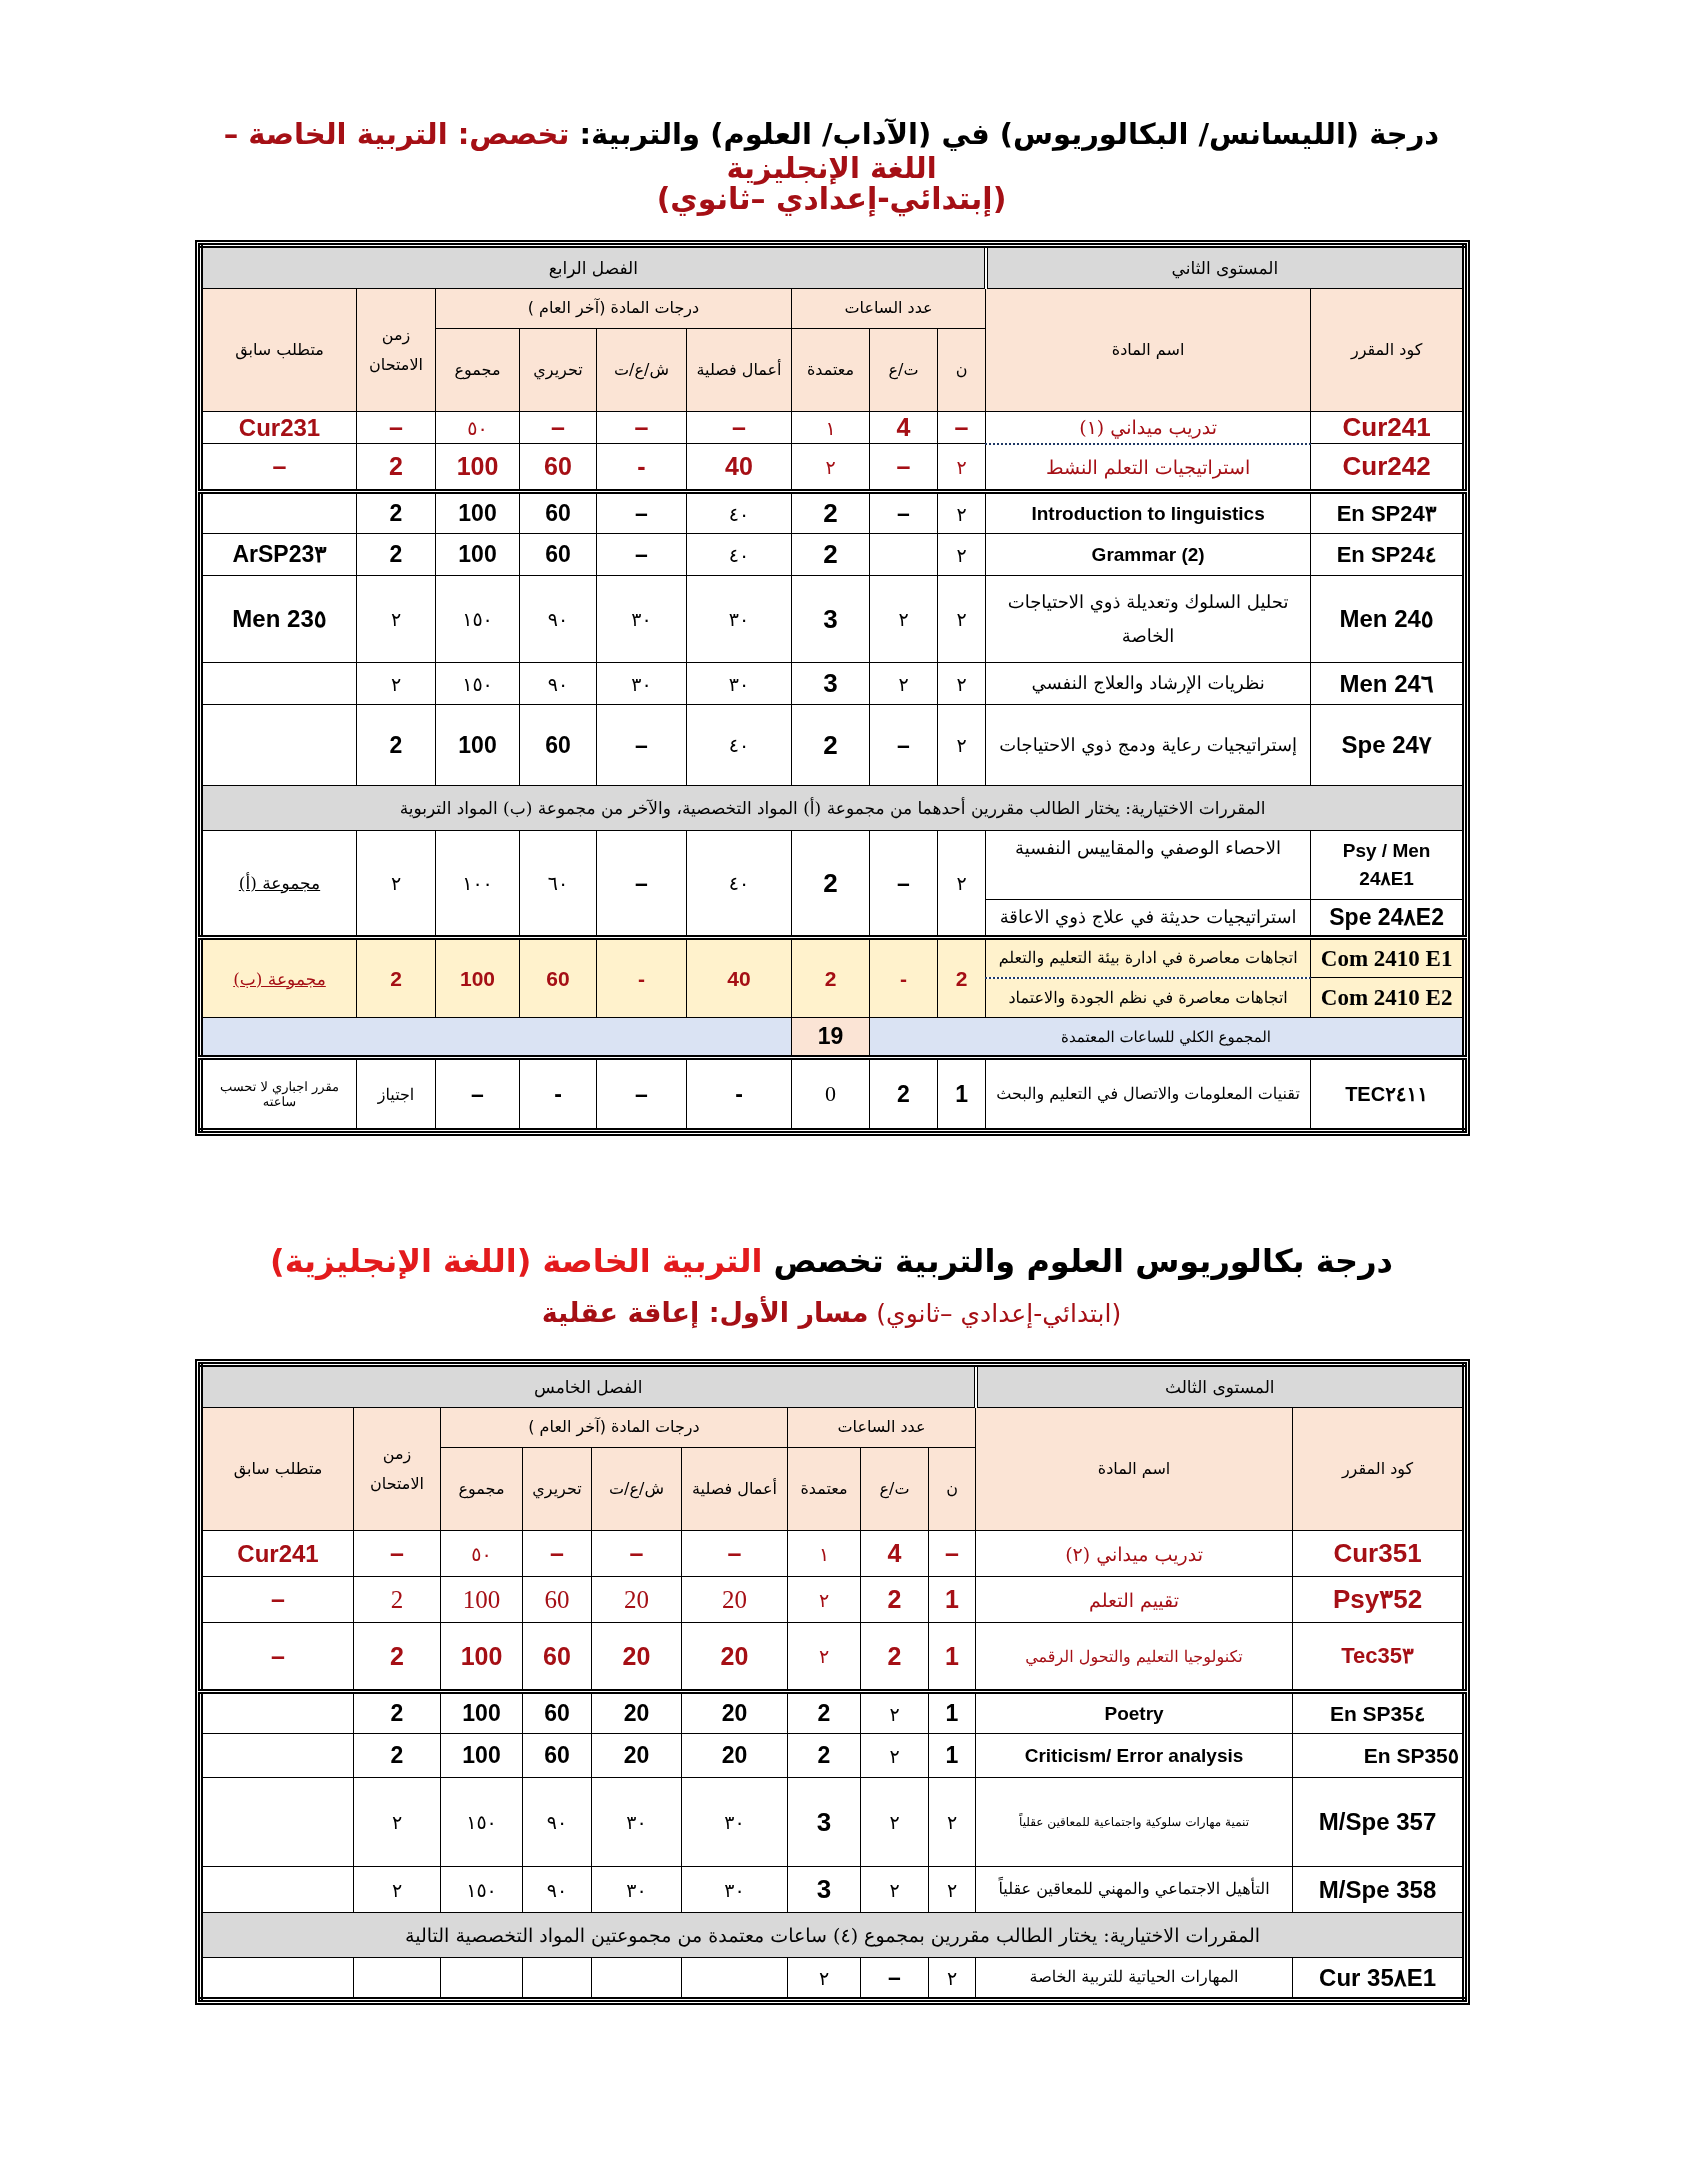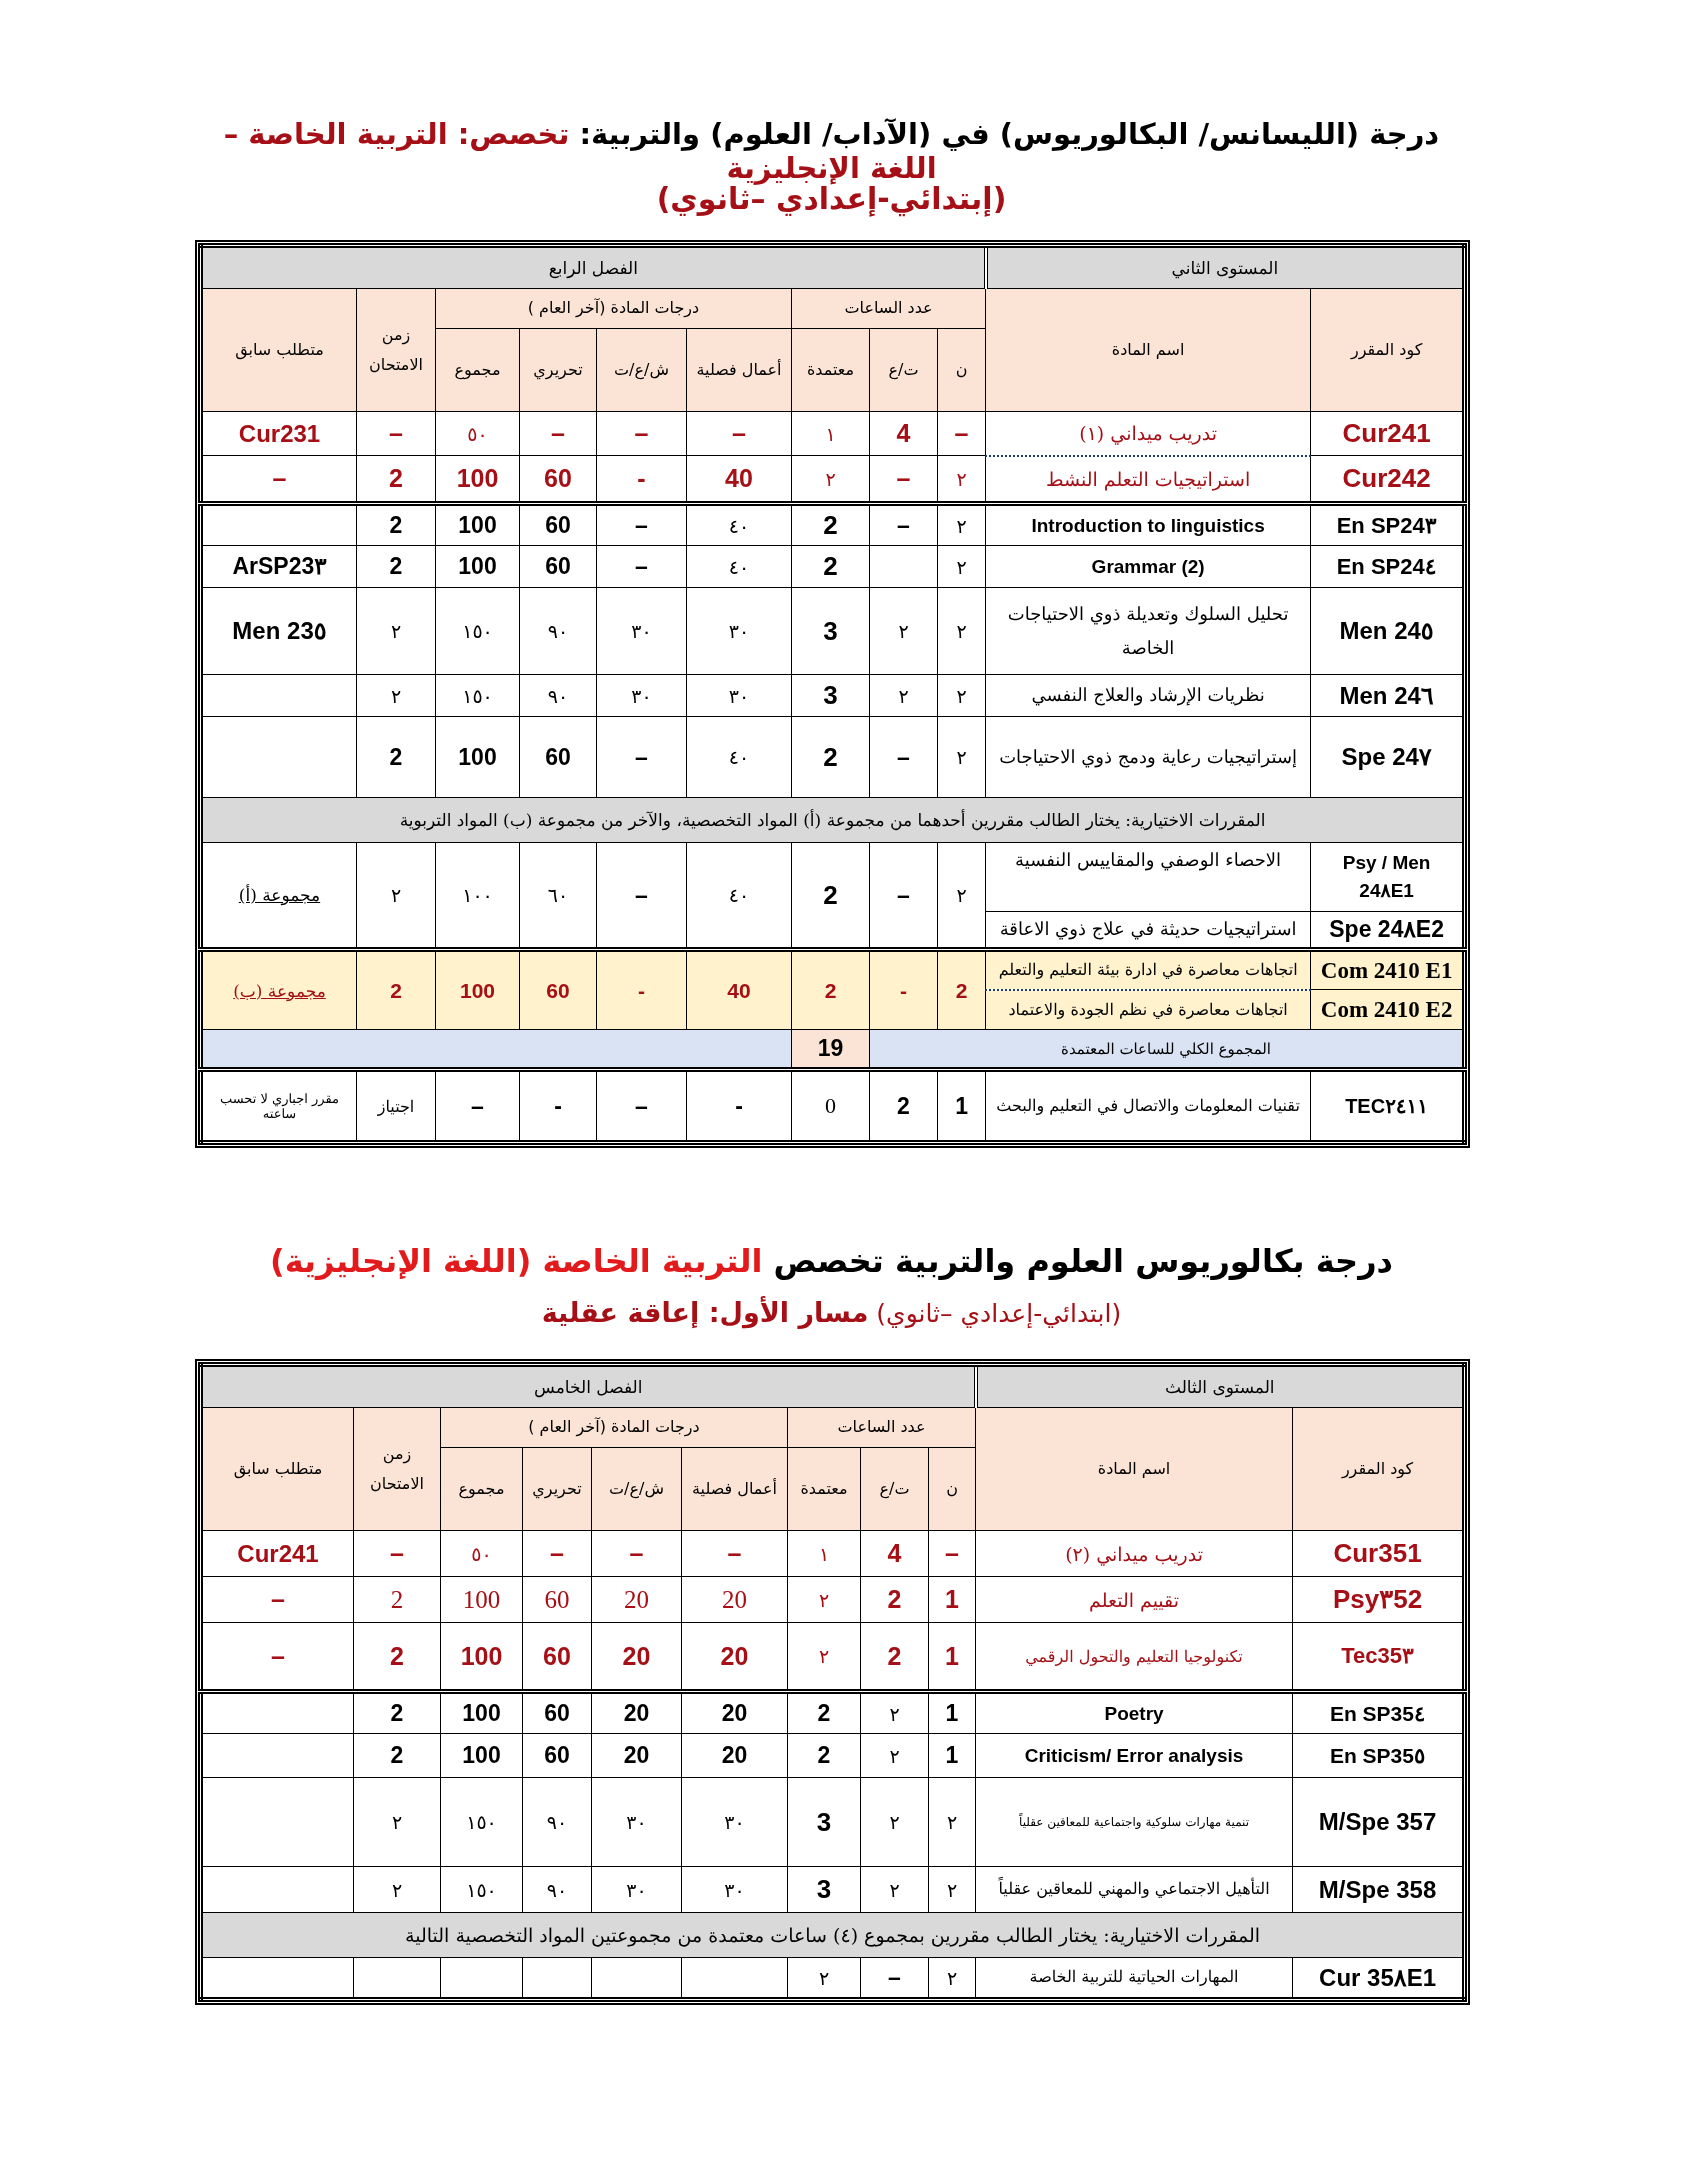--- a/index.html
+++ b/index.html
@@ -75,21 +75,21 @@
   <tr style="height:83px;">
     <td class="hp">مجموع</td>
     <td class="hp">تحريري</td>
     <td class="hp">ش/ع/ت</td>
     <td class="hp">أعمال فصلية</td>
     <td class="hp">معتمدة</td>
     <td class="hp">ت/ع</td>
     <td class="hp">ن</td>
   </tr>
 
-  <tr style="height:44px;">
+  <tr style="height:32px;">
     <td class="code red" style="font-size:24px;">Cur231</td>
     <td class="numr">–</td>
     <td class="ar-num red">٥٠</td>
     <td class="numr">–</td>
     <td class="numr">–</td>
     <td class="numr">–</td>
     <td class="ar-num red">١</td>
     <td class="numr">4</td>
     <td class="numr">–</td>
     <td class="namer dotted-bottom">تدريب ميداني (١)</td>
@@ -346,21 +346,21 @@
     <td class="codes"></td>
     <td class="num">2</td>
     <td class="num">100</td>
     <td class="num">60</td>
     <td class="num">20</td>
     <td class="num">20</td>
     <td class="num">2</td>
     <td class="ar-num">٢</td>
     <td class="num">1</td>
     <td class="eng">Criticism/ Error analysis</td>
-    <td class="codes" style="font-size:21px;">En SP35٥</td>
+    <td class="codes" style="font-size:21px;text-align:right;">En SP35٥</td>
   </tr>
 
   <tr style="height:89px;">
     <td class="codes"></td>
     <td class="ar-num">٢</td>
     <td class="ar-num">١٥٠</td>
     <td class="ar-num">٩٠</td>
     <td class="ar-num">٣٠</td>
     <td class="ar-num">٣٠</td>
     <td class="num" style="font-size:26px;">3</td>

